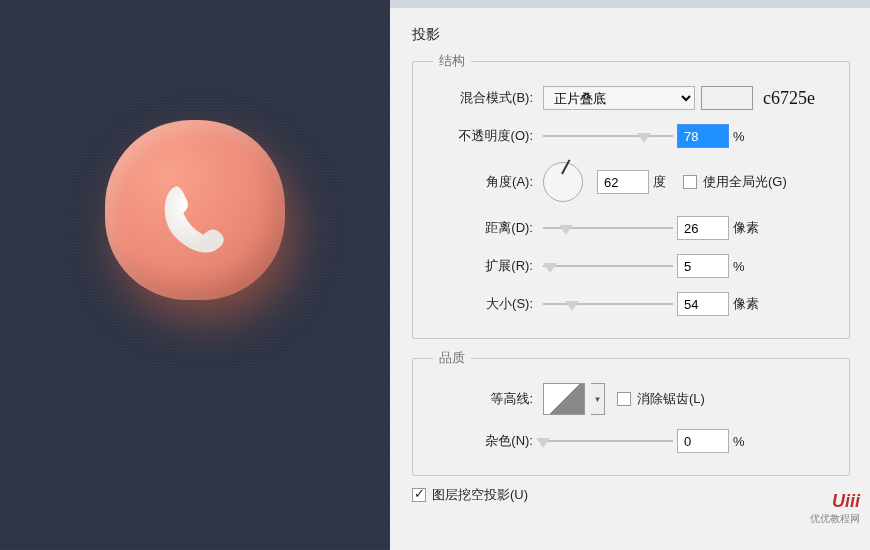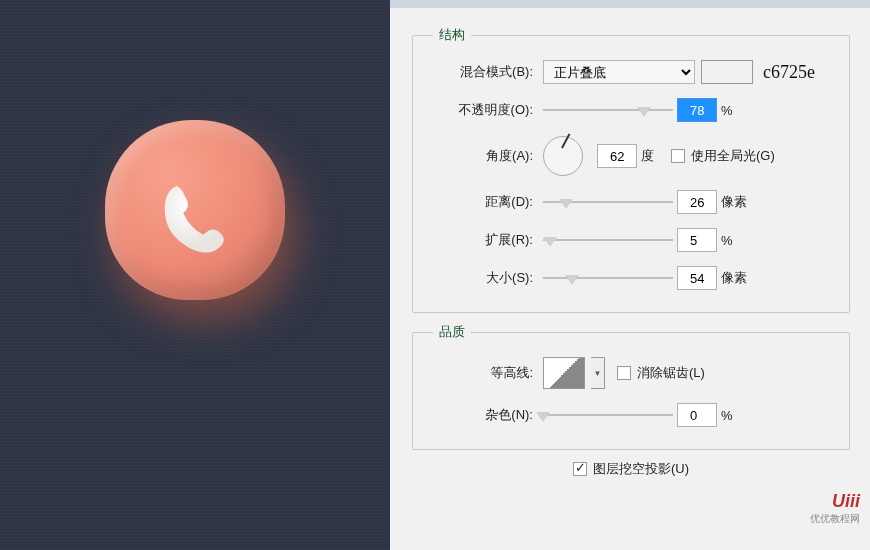--- a/index.html
+++ b/index.html
@@ -56,21 +56,21 @@
     }
     fieldset {
       border: 1px solid #c8c8c8;
       border-radius: 2px;
       padding: 16px 12px 18px 20px;
       margin-bottom: 10px;
     }
     legend {
       font-size: 13px;
       padding: 0 6px;
-      color: #14532d;
+      color: #737373;
     }
     .row {
       display: flex;
       align-items: center;
       margin-bottom: 14px;
     }
     .row-label {
       width: 110px;
       text-align: right;
       padding-right: 10px;
@@ -113,26 +113,26 @@
     .slider-thumb {
       position: absolute;
       width: 0;
       height: 0;
       border-left: 7px solid transparent;
       border-right: 7px solid transparent;
       border-top: 10px solid #d0d0d0;
       top: 6px;
     }
     input.numbox {
-      width: 40px;
+      width: 52px;
       height: 24px;
       border: 1px solid #b0b0b0;
       background: #fff;
       text-align: left;
-      padding: 0 12px;
+      padding: 0 6px;
       font-size: 13px;
       margin: 0 4px;
     }
     input.numbox.selected {
       background: #1e90ff;
       color: #fff;
       border-color: #4a90f0;
     }
     .unit { width: 30px; }
     .angle-dial {
@@ -187,21 +187,21 @@
       background: #eee;
       display: flex;
       align-items: center;
       justify-content: center;
       font-size: 9px;
       color: #555;
     }
     .bottom-controls {
       display: flex;
       flex-direction: column;
-      align-items: center;
+      align-items: flex-start;
       gap: 20px;
     }
     .knockout-row {
       display: flex;
       align-items: center;
     }
     .button-row {
       display: flex;
       gap: 14px;
     }
@@ -245,20 +245,21 @@
           <stop offset="0%" stop-color="#ffffff"></stop>
           <stop offset="90%" stop-color="#e8e4df"></stop>
         </radialGradient>
       </defs>
       <path d="M 28 12 Q 14 18 14 40 Q 14 70 44 86 Q 68 98 82 82 Q 88 74 78 66 Q 70 60 60 70 Q 44 62 36 44 Q 46 36 38 24 Q 34 14 28 12 Z" fill="url(#hg)" stroke="none"></path>
     </svg>
   </div>
 </div>
 
 <div class="panel-area">
+  <div class="section-title">投影</div>
 
   <fieldset>
     <legend>结构</legend>
 
     <div class="row">
       <div class="row-label">混合模式(B):</div>
       <select>
         <option>正片叠底</option>
       </select>
       <div class="color-swatch" style="#c6725e"></div>

